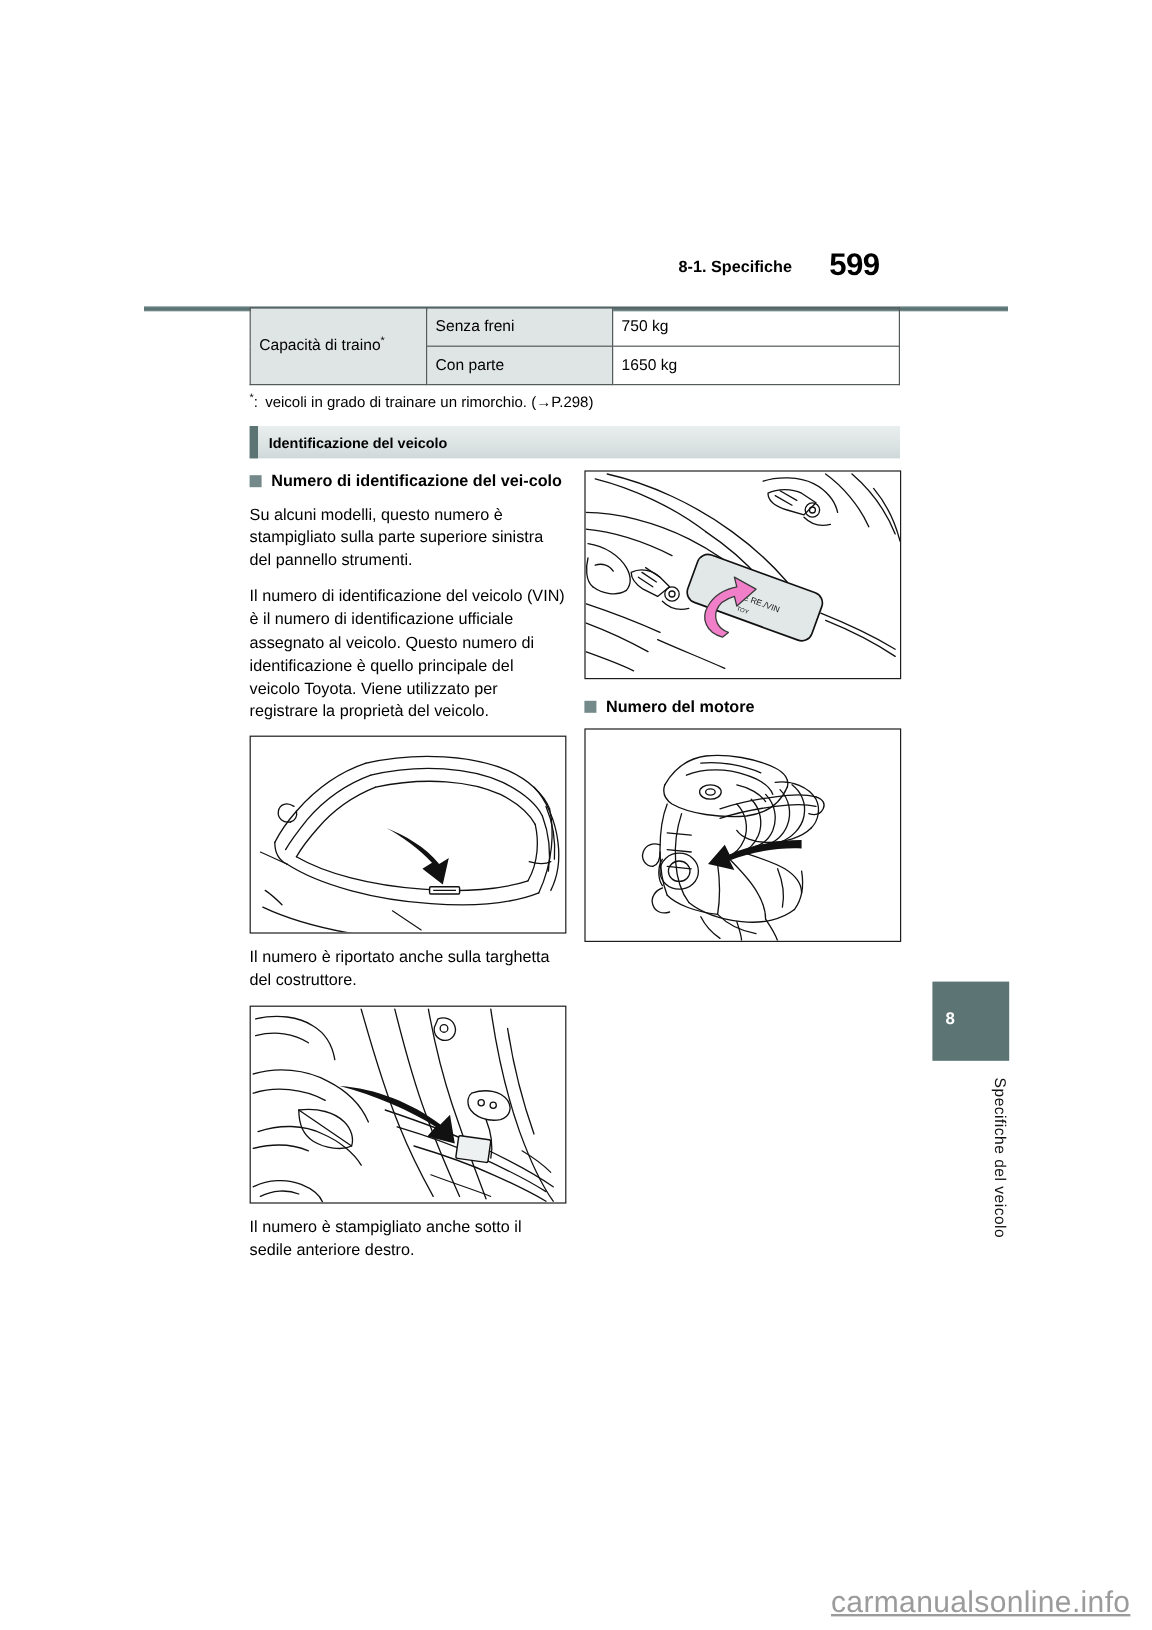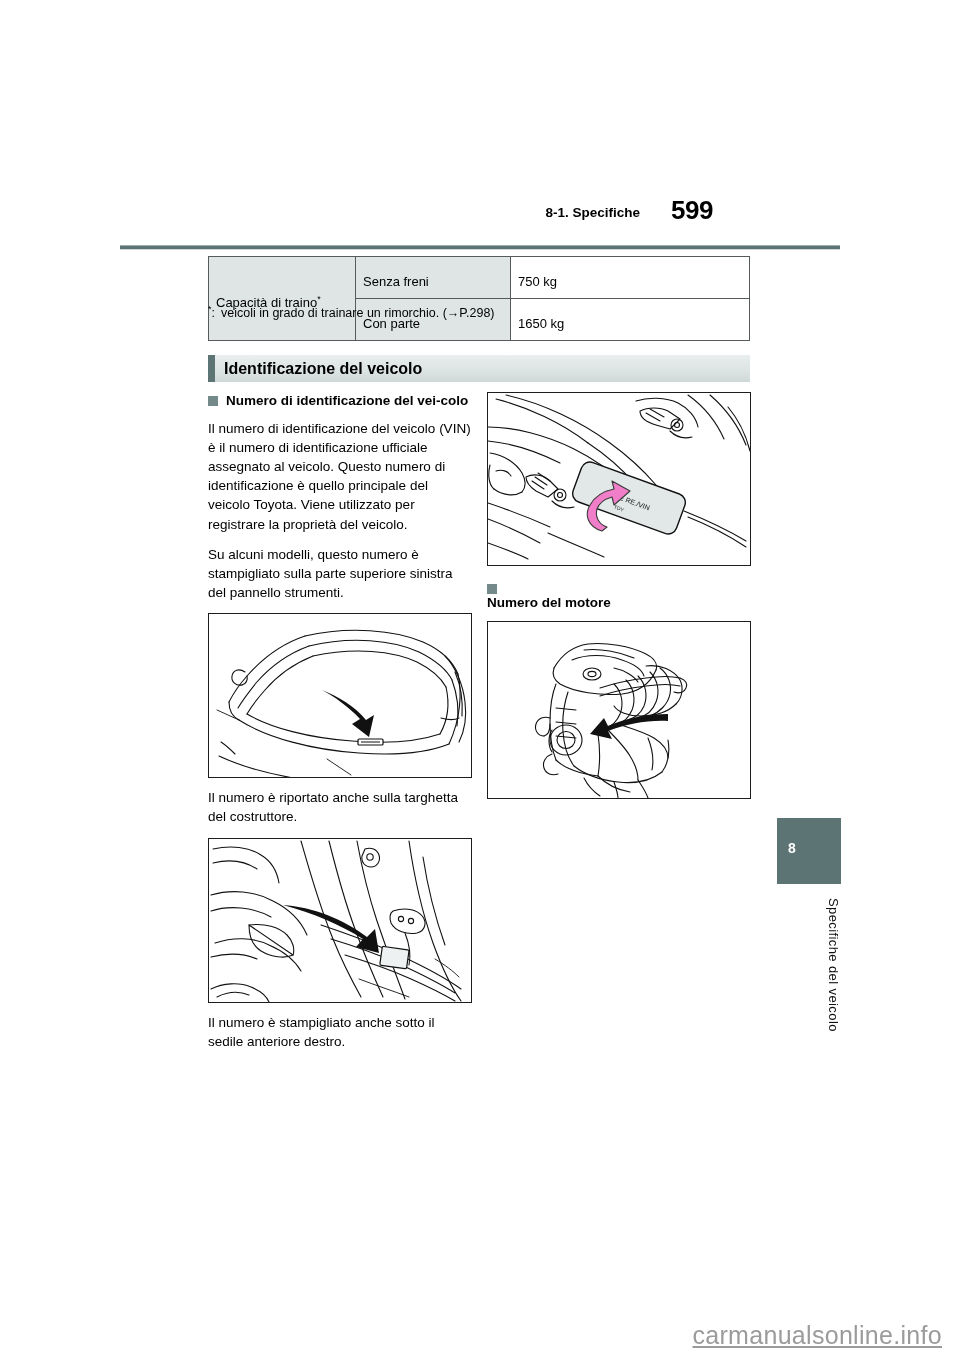--- a/index.html
+++ b/index.html
@@ -13,23 +13,24 @@
     position: relative;
     font-family: "Liberation Sans", sans-serif;
     color: #000000;
     overflow: hidden;
   }
 
   
   #page-header {
     position: absolute;
     left: 0;
-    top: 205px;
+    top: 215px;
     width: 832px;
     height: 50px;
+    padding-left: 20px;
   }
   #header-title {
     position: absolute;
     right: 192px;
     top: 0px;
     font-size: 13.5px;
     font-weight: bold;
     letter-spacing: 0px;
     white-space: nowrap;
   }
@@ -57,21 +58,21 @@
   #spec-table {
     position: absolute;
     left: 208px;
     top: 256px;
     width: 542px;
     border-collapse: collapse;
     font-size: 13px;
   }
   #spec-table td {
     border: 1px solid #555a5a;
-    padding: 15px 7px 6px 7px;
+    padding: 5px 7px 6px 7px;
     height: 20px;
     vertical-align: middle;
     line-height: 1.25;
   }
   td.shade {
     background: #dfe5e5;
   }
   td.label-cell {
     width: 132px;
   }
@@ -81,21 +82,21 @@
   .sup {
     font-size: 9px;
     vertical-align: super;
     line-height: 0;
   }
 
   
   #table-footnote {
     position: absolute;
     left: 208px;
-    top: 306px;
+    top: 328px;
     font-size: 12.5px;
     white-space: nowrap;
   }
   #table-footnote .fn-mark {
     font-size: 9px;
     vertical-align: super;
     line-height: 0;
   }
   #table-footnote .fn-gap {
     display: inline-block;
@@ -113,21 +114,21 @@
     display: flex;
     align-items: center;
   }
   #section-bar-accent {
     width: 7px;
     height: 27px;
     background: #5d7475;
     flex: 0 0 auto;
   }
   #section-bar-title {
-    font-size: 16px;
+    font-size: 12px;
     font-weight: bold;
     padding-left: 9px;
   }
 
   
   #col-left {
     position: absolute;
     left: 208px;
     top: 392px;
     width: 264px;
@@ -246,22 +247,22 @@
   <div id="section-bar-title">Identificazione del veicolo</div>
 </div>
 
 <div id="col-left">
 
   <div class="subhead">
     <span class="subhead-bullet"></span>
     <span class="subhead-text">Numero di identificazione del vei-colo</span>
   </div>
 
+  <p class="body">Su alcuni modelli, questo numero è stampigliato sulla parte superiore sinistra del pannello strumenti.</p>
   <p class="body">Il numero di identificazione del veicolo (VIN) è il numero di identificazione ufficiale assegnato al veicolo. Questo numero di identificazione è quello principale del veicolo Toyota. Viene utilizzato per registrare la proprietà del veicolo.</p>
-  <p class="body">Su alcuni modelli, questo numero è stampigliato sulla parte superiore sinistra del pannello strumenti.</p>
 
   <div class="figure" style="width:262px;height:163px;margin-top:4px;">
     <svg width="262" height="163" viewBox="0 0 262 163">
       <g fill="none" stroke="#111" stroke-width="1.1" stroke-linecap="round" stroke-linejoin="round">
 
         <path d="M96 22 C140 12 186 16 214 28 C232 36 244 48 249 60"></path>
         <path d="M96 22 C72 30 52 46 38 62 C30 71 24 80 20 88"></path>
 
         <path d="M100 32 C142 22 184 26 210 38 C226 46 238 56 243 66"></path>
         <path d="M100 32 C78 40 60 54 47 69 C39 79 33 87 29 94"></path>
@@ -408,21 +409,21 @@
         <text x="130" y="120" font-family="'Liberation Sans', sans-serif" font-size="5" fill="#111" transform="rotate(20 141 105)">TOY</text>
       </g>
 
       <g>
         <path d="M114 138 C100 134 96 122 102 112 C107 103 116 98 126 96 L124 88 L142 98 L126 112 L124 104
                  C117 106 111 110 109 116 C107 123 110 131 119 134 Z" fill="#f07ec8" stroke="#3b3b3b" stroke-width="1.1" stroke-linejoin="round"></path>
       </g>
     </svg>
   </div>
 
-  <div class="subhead" style="margin-top:14px;flex-direction:column;">
+  <div class="subhead" style="margin-top:14px;">
     <span class="subhead-bullet"></span>
     <span class="subhead-text">Numero del motore</span>
   </div>
 
 
   <div class="figure" style="width:262px;height:176px;margin-top:9px;">
     <svg width="262" height="176" viewBox="0 0 262 176">
       <g fill="none" stroke="#111" stroke-width="1.1" stroke-linecap="round" stroke-linejoin="round">
 
         <path d="M66 46 C74 32 86 24 100 22 C118 20 142 24 158 32 C166 36 170 42 168 48"></path>

